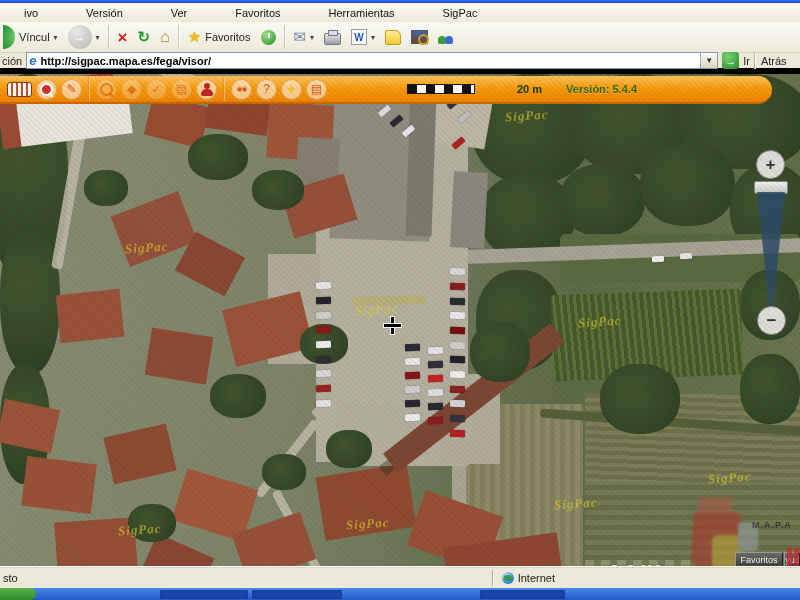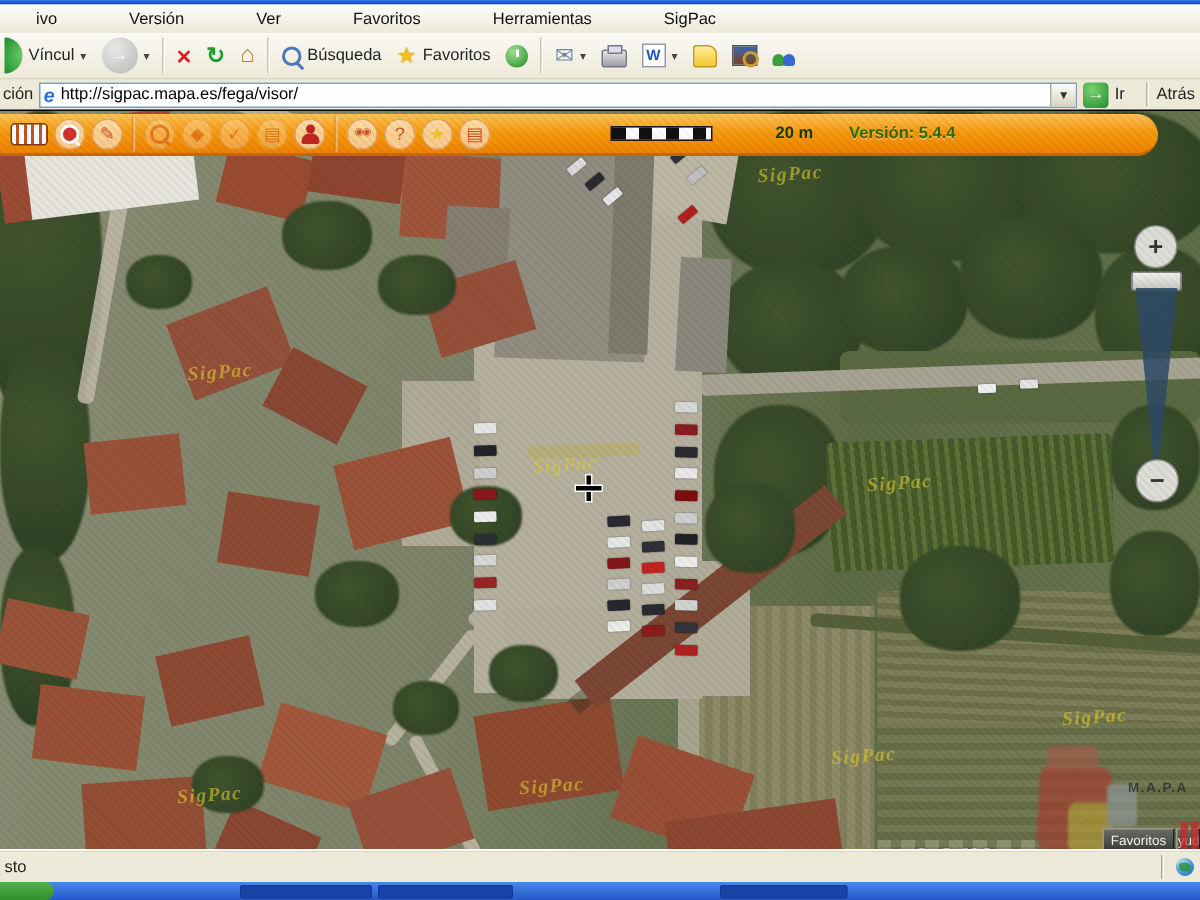--- a/index.html
+++ b/index.html
@@ -35,30 +35,30 @@
     font-size:10px;display:flex;align-items:center;justify-content:center;}
   .note{width:14px;height:13px;background:linear-gradient(#ffef9a,#f0c830);border:1px solid #c09a20;border-radius:2px 6px 2px 2px;}
   .book{width:15px;height:12px;background:linear-gradient(#3a66b0,#7a4020);border:1px solid #555;position:relative;}
   .book::after{content:"";position:absolute;right:-2px;bottom:-2px;width:7px;height:7px;border:2px solid #c8a030;border-radius:50%;}
   .msn{width:16px;height:13px;position:relative;}
   .msn::before,.msn::after{content:"";position:absolute;bottom:0;width:8px;height:8px;border-radius:50% 50% 2px 2px;}
   .msn::before{left:0;background:#3a9e3a;}
   .msn::after{left:7px;background:#3a6ad0;}
   
   #addressbar{left:0;top:53px;width:800px;height:21px;background:#ece9d8;display:flex;align-items:center;
-    border-bottom:1px solid #000000;padding:0 2px;box-sizing:border-box;}
+    border-bottom:6px solid #000000;padding:0 2px;box-sizing:border-box;}
   #addr-label{color:#222;padding:0 4px 0 0;}
   #addr-field{flex:0 0 692px;height:17px;background:#fff;border:1px solid #7f9db9;display:flex;align-items:center;padding-left:2px;box-sizing:border-box;}
   .ie-e{color:#2a6fd8;font-weight:bold;font-style:italic;font-size:13px;margin-right:4px;}
-  #addr-text{color:#000;}
+  #addr-text{color:#000;font-weight:bold;}
   #addr-drop{margin-left:auto;width:16px;height:15px;background:linear-gradient(#fdfdf8,#d8d4bc);
     border-left:1px solid #aaa;display:flex;align-items:center;justify-content:center;font-size:8px;color:#333;}
   #go-btn{width:17px;height:17px;margin-left:4px;border-radius:3px;background:radial-gradient(circle at 35% 30%,#7ed072,#1e8c2a);
     color:#fff;font-weight:bold;display:flex;align-items:center;justify-content:center;font-size:11px;}
-  #go-label{margin:0 14px 0 4px;color:#222;}
+  #go-label{margin:0 4px 0 4px;color:#222;}
   #links-sep{width:1px;height:16px;background:#b8b4a0;border-right:1px solid #fff;margin-right:5px;}
   #links-label{color:#222;white-space:nowrap;overflow:hidden;}
   
   #map{left:0;top:74px;width:800px;height:492px;overflow:hidden;
     background:linear-gradient(100deg,#8a8d74 0%,#7e8468 40%,#5d6b47 70%,#6b7750 100%);}
   #map::after{content:"";position:absolute;inset:0;
     background:repeating-linear-gradient(45deg,rgba(0,0,0,.045) 0 2px,transparent 2px 4px);pointer-events:none;}
   .bld,.tree,.road,.plaza,.field,.car,.wm{position:absolute;}
   .tree{border-radius:46%;background:radial-gradient(circle at 40% 40%,#42552f,#2c3f22);filter:blur(.6px);}
   .road{background:#c1bba8;opacity:.85;border-radius:4px;}
@@ -153,24 +153,20 @@
   <div class="tb-btn">
       <span class="ico stop-x">×</span>
     </div>
   <div class="tb-btn">
       <span class="ico refresh">↻</span>
     </div>
   <div class="tb-btn">
       <span class="ico home">⌂</span>
     </div>
   <div class="tb-sep"></div>
-  <div class="tb-btn">
-    <span class="ico mag"></span>
-    <span>Búsqueda</span>
-  </div>
   <div class="tb-btn">
     <span class="ico star">★</span>
     <span>Favoritos</span>
   </div>
   <div class="tb-btn">
       <span class="ico hist"></span>
     </div>
   <div class="tb-sep"></div>
   <div class="tb-btn">
     <span class="ico mail">✉</span>
@@ -407,20 +403,21 @@
 <div class="abs" id="wm-block"></div>
 <div class="abs" id="wm-faint"></div>
 <div class="abs" id="wm-com">.com</div>
 <div class="red-stripe" style="left:787px"></div>
 <div class="red-stripe" style="left:794px"></div>
 
 <div class="abs" id="statusbar">
   <span id="status-left">sto</span>
   <div id="status-div"></div>
   <span id="globe"></span>
+  <span id="status-right">Internet</span>
 </div>
 
 <div class="abs" id="taskbar">
   <div id="task-start"></div>
   <div class="task-btn" style="left:160px;width:88px"></div>
   <div class="task-btn" style="left:252px;width:90px"></div>
   <div class="task-btn" style="left:480px;width:85px"></div>
 </div>
 
 </body></html>

